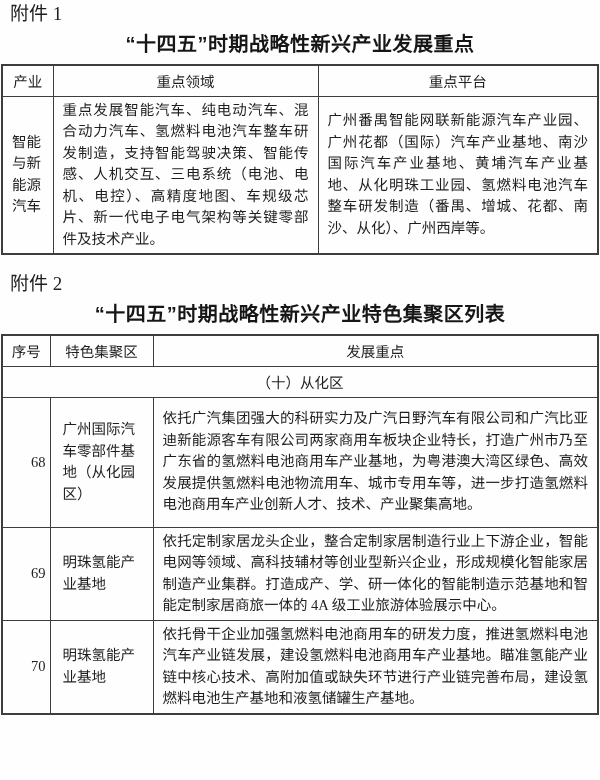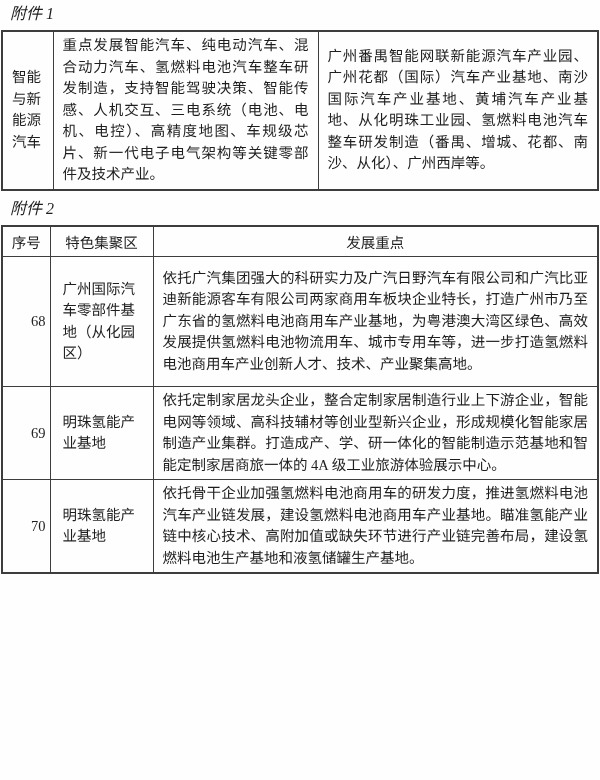--- a/index.html
+++ b/index.html
@@ -8,23 +8,22 @@
     width: 600px; height: 780px; overflow: hidden;
     font-family: "Liberation Serif", "DejaVu Serif", serif;
     color: #1e1e1e;
   }
   .page {
     width: 600px; height: 780px; background: #fefefe;
     position: relative; overflow: hidden;
   }
   .att-label {
     margin: 5px 0 0 10px;
-    font-size: 16px;
+    font-size: 19px;
     line-height: 18px;
-    font-style: italic;
   }
   .doc-title {
     margin-top: 8px;
     text-align: center;
     font-family: "Liberation Sans", "DejaVu Sans", sans-serif;
     font-weight: bold;
     font-size: 20px;
     line-height: 26px;
     letter-spacing: 0.5px;
     color: #161616;
@@ -78,49 +77,59 @@
   tr.h130 { height: 130px; }
   tr.h88 { height: 88px; }
   tr.h84 { height: 84px; }
 </style>
 </head>
 <body>
 
 <div class="page">
 
   <div class="att-label">附件 1</div>
+  <div class="doc-title">“十四五”时期战略性新兴产业发展重点</div>
 
   <table class="doc-table">
     <colgroup>
       <col style="width:51px">
       <col style="width:265px">
       <col style="width:280px">
     </colgroup>
     <tbody>
+      <tr class="h31">
+        <th class="hcell">产业</th>
+        <th class="hcell">重点领域</th>
+        <th class="hcell">重点平台</th>
+      </tr>
       <tr class="h132">
         <td class="label-cell">智能与新能源汽车</td>
         <td class="text-cell">重点发展智能汽车、纯电动汽车、混合动力汽车、氢燃料电池汽车整车研发制造，支持智能驾驶决策、智能传感、人机交互、三电系统（电池、电机、电控）、高精度地图、车规级芯片、新一代电子电气架构等关键零部件及技术产业。</td>
         <td class="text-cell">广州番禺智能网联新能源汽车产业园、广州花都（国际）汽车产业基地、南沙国际汽车产业基地、黄埔汽车产业基地、从化明珠工业园、氢燃料电池汽车整车研发制造（番禺、增城、花都、南沙、从化）、广州西岸等。</td>
       </tr>
     </tbody>
   </table>
 
-  <div class="att-label" style="margin-top:9px;">附件 2</div>
+  <div class="att-label" style="margin-top:20px;">附件 2</div>
+  <div class="doc-title">“十四五”时期战略性新兴产业特色集聚区列表</div>
 
   <table class="doc-table">
     <colgroup>
       <col style="width:48px">
       <col style="width:103px">
       <col style="width:445px">
     </colgroup>
     <tbody>
       <tr class="h31">
         <th class="hcell">序号</th>
         <th class="hcell">特色集聚区</th>
         <th class="hcell">发展重点</th>
+      </tr>
+      <tr class="h31">
+        <td class="section-cell" colspan="3">（十）从化区</td>
       </tr>
       <tr class="h130">
         <td class="num-cell">68</td>
         <td class="cluster-cell">广州国际汽车零部件基地（从化园区）</td>
         <td class="text-cell">依托广汽集团强大的科研实力及广汽日野汽车有限公司和广汽比亚迪新能源客车有限公司两家商用车板块企业特长，打造广州市乃至广东省的氢燃料电池商用车产业基地，为粤港澳大湾区绿色、高效发展提供氢燃料电池物流用车、城市专用车等，进一步打造氢燃料电池商用车产业创新人才、技术、产业聚集高地。</td>
       </tr>
       <tr class="h88">
         <td class="num-cell">69</td>
         <td class="cluster-cell">明珠氢能产业基地</td>
         <td class="text-cell">依托定制家居龙头企业，整合定制家居制造行业上下游企业，智能电网等领域、高科技辅材等创业型新兴企业，形成规模化智能家居制造产业集群。打造成产、学、研一体化的智能制造示范基地和智能定制家居商旅一体的 4A 级工业旅游体验展示中心。</td>

